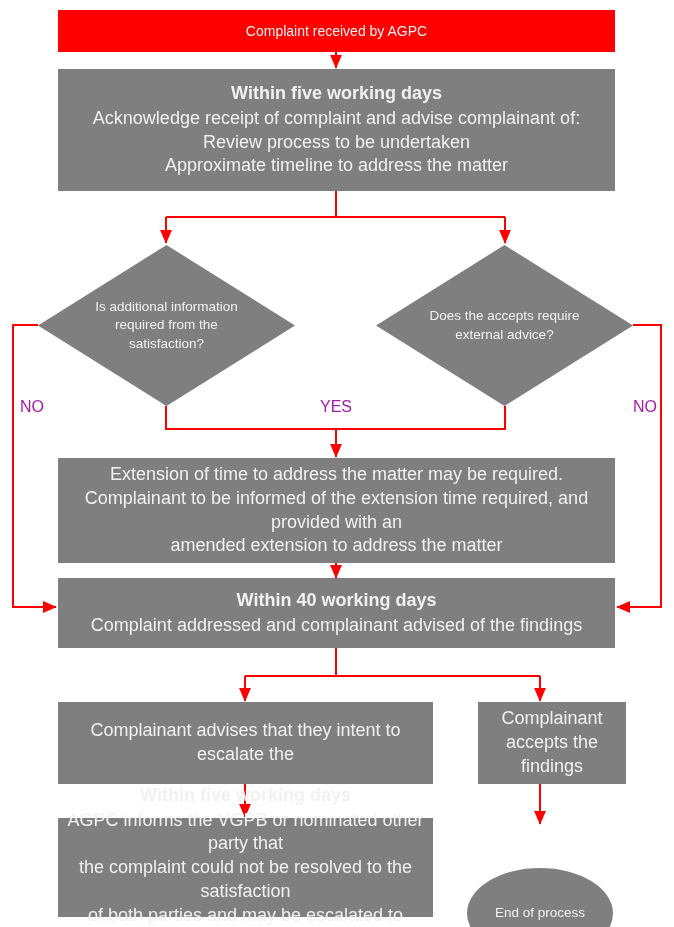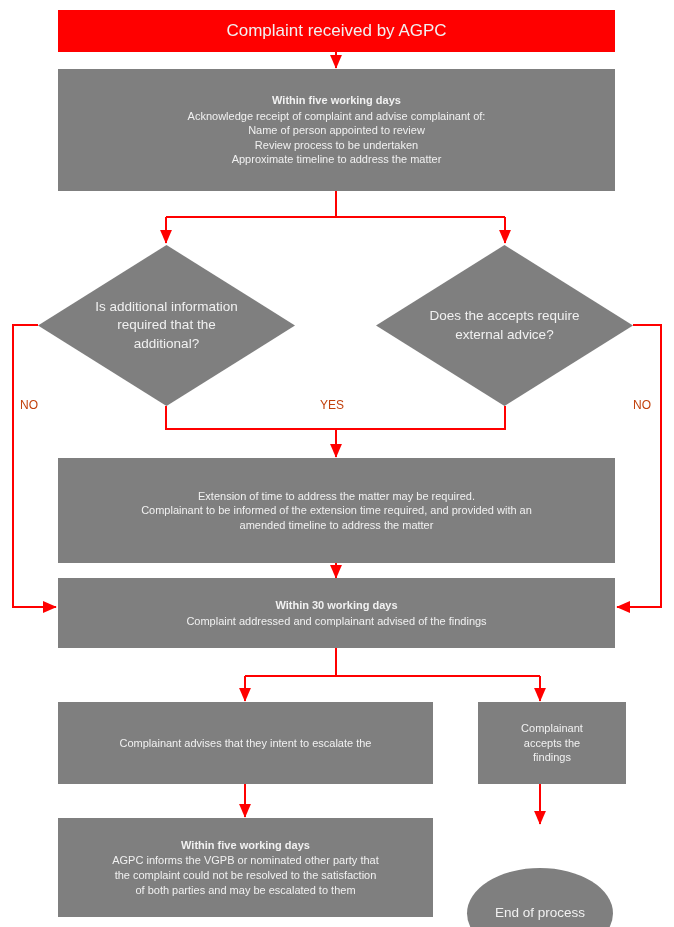--- a/index.html
+++ b/index.html
@@ -36,25 +36,25 @@
     color: #f1f1f1;
     line-height: 1.32;
   }
   .node .inner {
     width: 100%;
     padding: 0 8px;
     box-sizing: border-box;
   }
   .box-red {
     background: #ff0000;
-    font-size: 17px;
+    font-size: 14px;
   }
   .box-gray {
     background: #7f7f7f;
-    font-size: 11px;
+    font-size: 18px;
   }
   .node .hd {
     font-weight: bold;
     display: block;
     margin-bottom: 1px;
   }
   .node .ln { display: block; }
   .diamond {
     position: absolute;
     display: flex;
@@ -84,22 +84,22 @@
     justify-content: center;
     text-align: center;
     background: #7f7f7f;
     border-radius: 50%;
     color: #f1f1f1;
     font-size: 13.5px;
     line-height: 1.35;
   }
   .edge-label {
     position: absolute;
-    font-size: 12px;
-    color: #c2410c;
+    font-size: 16px;
+    color: #a21caf;
     white-space: nowrap;
   }
 </style>
 </head>
 <body>
 
 <div id="flow-root">
 
   <svg id="connector-layer" viewBox="0 0 674 927" width="674" height="927">
     <defs>
@@ -137,33 +137,32 @@
   <div class="node box-red" style="left:58px; top:10px; width:557px; height:42px;">
     <div class="inner">
       <span class="ln">Complaint received by AGPC</span>
     </div>
   </div>
 
   <div class="node box-gray" style="left:58px; top:69px; width:557px; height:122px;">
     <div class="inner">
       <span class="hd">Within five working days</span>
       <span class="ln">Acknowledge receipt of complaint and advise complainant of:</span>
-      <span class="ln">Name of person appointed to review</span>
       <span class="ln">Review process to be undertaken</span>
       <span class="ln">Approximate timeline to address the matter</span>
     </div>
   </div>
 
   <div class="diamond" style="left:38px; top:245px; width:257px; height:161px;">
     <div class="shape"></div>
     <div class="inner">
       <span class="ln">Is additional</span>
       <span class="ln">information</span>
-      <span class="ln">required that the</span>
-      <span class="ln">additional?</span>
+      <span class="ln">required from the</span>
+      <span class="ln">satisfaction?</span>
     </div>
   </div>
 
   <div class="diamond" style="left:376px; top:245px; width:257px; height:161px;">
     <div class="shape"></div>
     <div class="inner">
       <span class="ln">Does the accepts</span>
       <span class="ln">require external</span>
       <span class="ln">advice?</span>
     </div>
@@ -178,27 +177,27 @@
   </div>
 
   <div class="edge-label" style="left:633px; top:398px;">
     <span>NO</span>
   </div>
 
   <div class="node box-gray" style="left:58px; top:458px; width:557px; height:105px;">
     <div class="inner">
       <span class="ln">Extension of time to address the matter may be required.</span>
       <span class="ln">Complainant to be informed of the  extension time required, and provided with an</span>
-      <span class="ln">amended timeline to address the matter</span>
+      <span class="ln">amended extension to address the matter</span>
     </div>
   </div>
 
   <div class="node box-gray" style="left:58px; top:578px; width:557px; height:70px;">
     <div class="inner">
-      <span class="hd">Within 30 working days</span>
+      <span class="hd">Within 40 working days</span>
       <span class="ln">Complaint addressed and complainant advised of the findings</span>
     </div>
   </div>
 
   <div class="node box-gray" style="left:58px; top:702px; width:375px; height:82px;align-items:center;">
     <div class="inner">
       <span class="ln">Complainant advises that they intent to escalate the</span>
     </div>
   </div>
 

